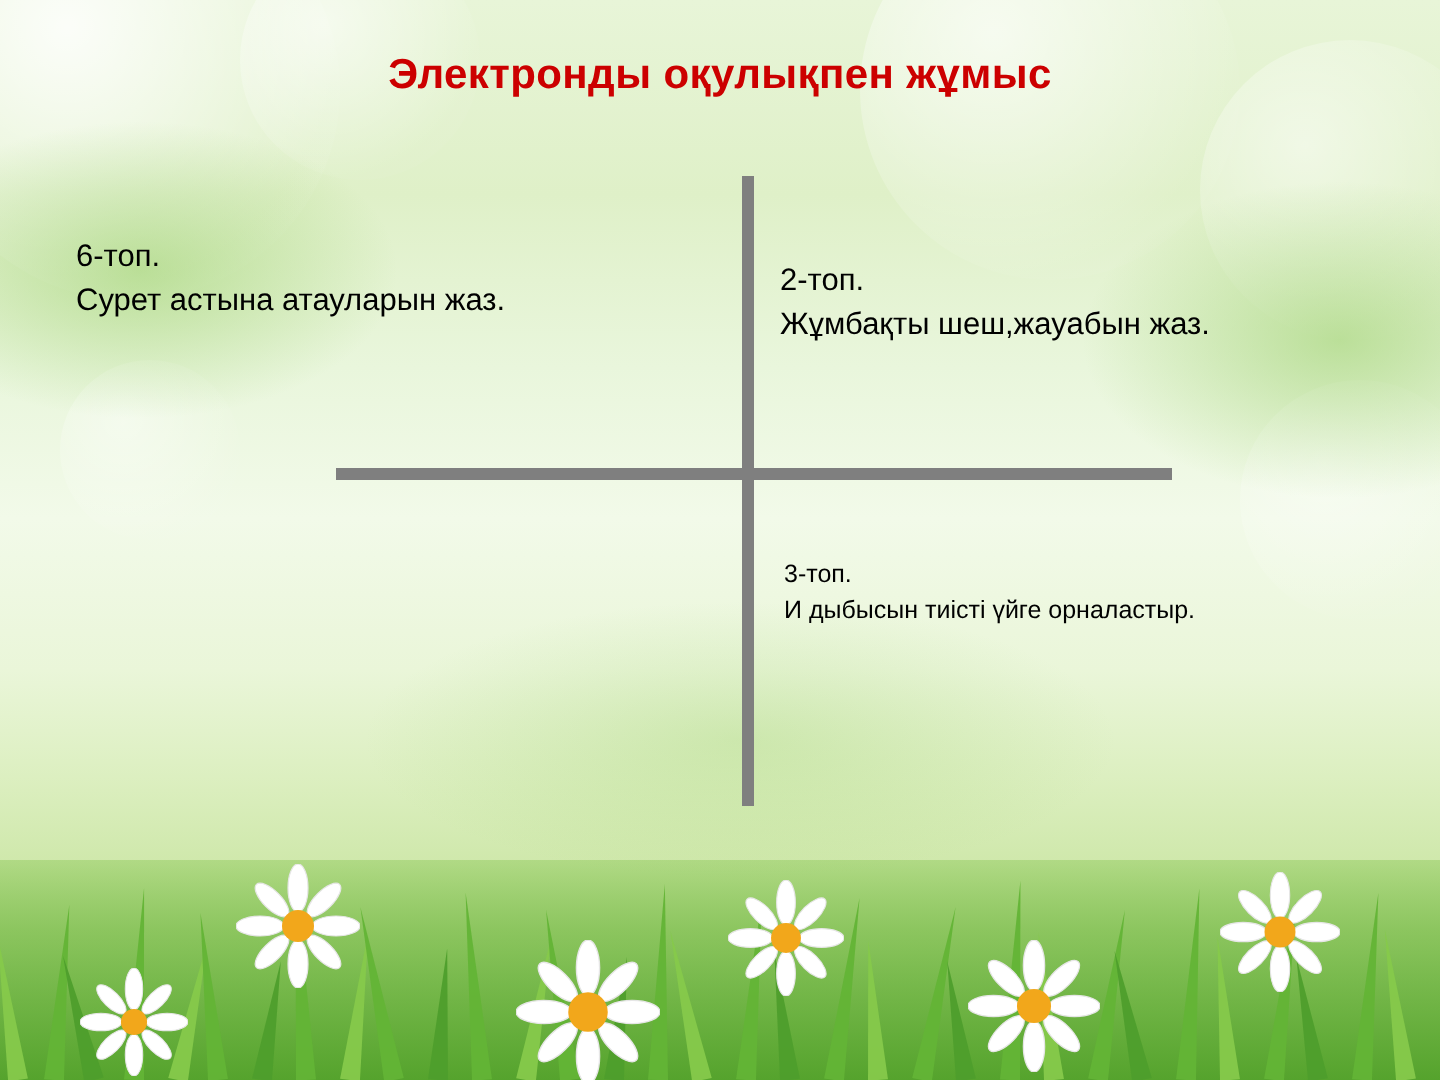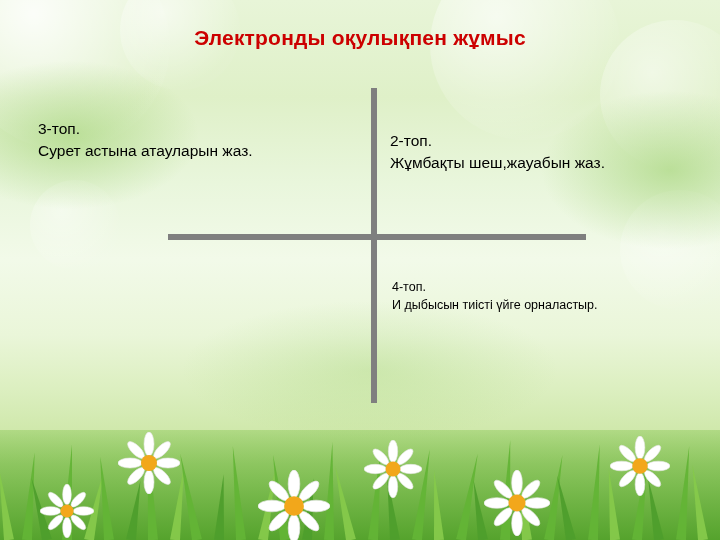--- a/index.html
+++ b/index.html
@@ -277,20 +277,20 @@
       </g>
       <circle cx="31" cy="31" r="7.5" fill="#f2a71b"></circle>
     </svg>
   </div>
 
   <div id="title">Электронды оқулықпен жұмыс</div>
 
   <div class="divider" id="divider-vertical"></div>
   <div class="divider" id="divider-horizontal"></div>
 
-  <div class="quad" id="quad-1">3-топ.
+  <div class="quad" id="quad-1">6-топ.
 Сурет астына атауларын жаз.</div>
   <div class="quad" id="quad-2">2-топ.
 Жұмбақты шеш,жауабын жаз.</div>
-  <div class="quad" id="quad-4">4-топ.
+  <div class="quad" id="quad-4">3-топ.
 И дыбысын тиісті үйге орналастыр.</div>
 
 </div>
 
 </body></html>

